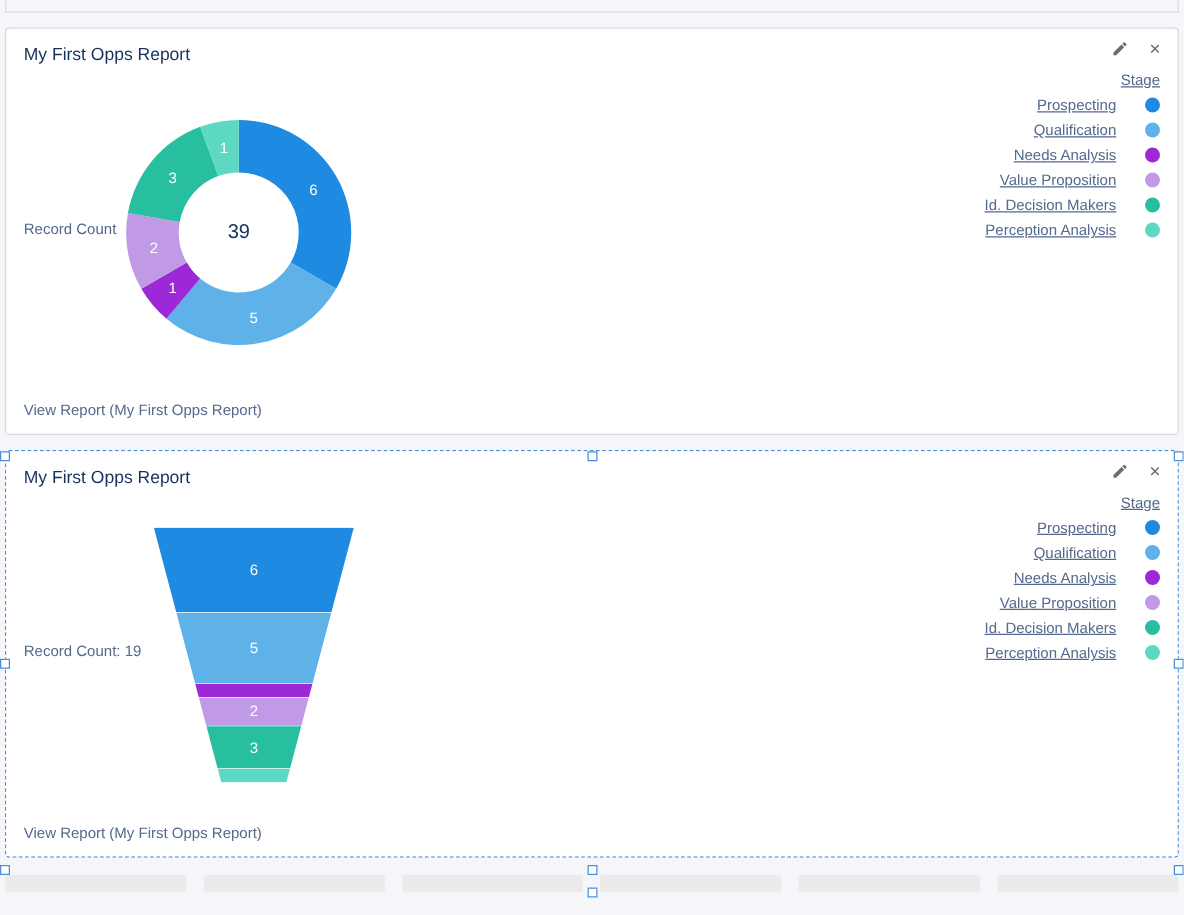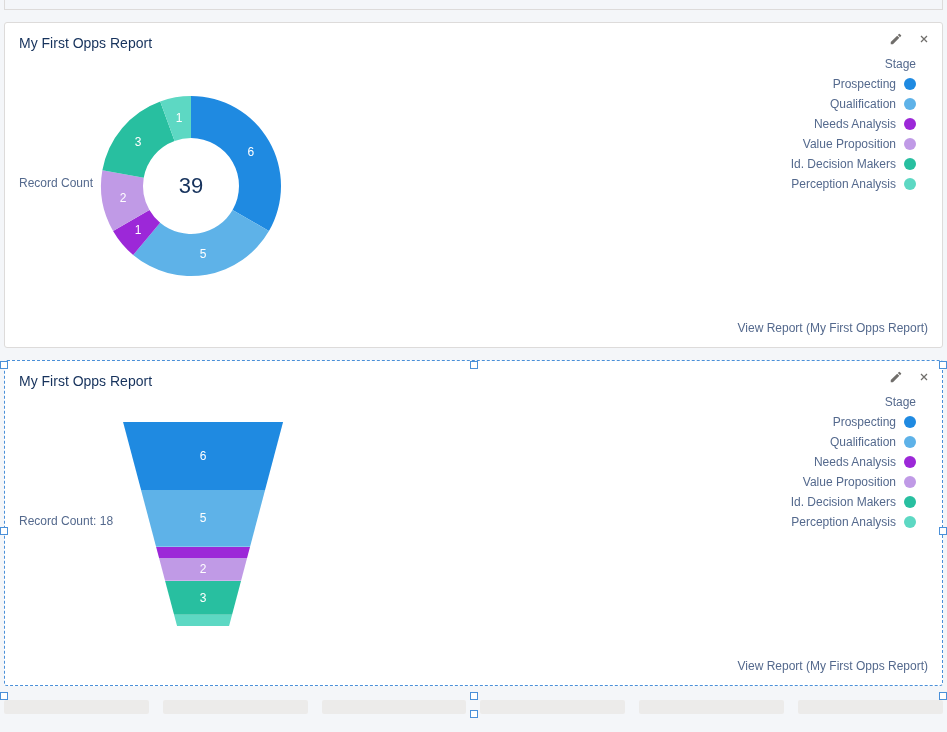--- a/index.html
+++ b/index.html
@@ -75,60 +75,60 @@
   .donut-wrap {
     position:relative;
     width:196px;
     height:196px;
   }
   .donut-wrap svg { width:196px; height:196px; }
   .donut-center {
     position:absolute;
     left:0; top:0; width:100%; height:100%;
     display:flex; align-items:center; justify-content:center;
-    font-size:22px; color:#16325c;
+    font-size:16px; color:#16325c;
   }
   .slice-label {
     position:absolute;
     transform: translate(-50%,-50%);
     font-size:12px;
     color:#fff;
     pointer-events:none;
   }
   .legend {
     position:absolute;
-    right:12px;
+    right:0;
     top:0;
     text-align:right;
     font-size:12px;
     color:#54698d;
+    text-decoration:underline;
   }
   .legend-title {
     font-size:12px;
     color:#54698d;
     margin-bottom:6px;
     text-align:right;
   }
   .legend-row {
     display:flex;
     justify-content:flex-end;
     align-items:center;
-    gap:8px;
+    gap:23px;
     margin-bottom:6px;
     white-space:nowrap;
   }
   .legend-swatch {
     width:12px; height:12px; border-radius:50%;
     display:inline-block;
   }
   .view-report {
     color:#54698d;
     font-size:12px;
     margin-top:6px;
-    text-align:right;
   }
   
   .funnel-wrap {
     position:relative;
     width:180px;
     height:204px;
   }
   .funnel-seg {
     position:absolute;
     left:0;
@@ -243,21 +243,21 @@
     </span>
     <span class="icon-btn">
       <svg width="12" height="12" viewBox="0 0 24 24" fill="none" stroke="currentColor" stroke-width="2.5">
           <path d="M18 6L6 18M6 6l12 12"></path>
         </svg>
     </span>
   </div>
   <h2 class="panel-title">My First Opps Report</h2>
   <div class="panel-body">
     <div class="chart-col">
-      <div class="chart-subtitle">Record Count: 18</div>
+      <div class="chart-subtitle">Record Count: 19</div>
       <div class="funnel-wrap" id="funnel">
           <div class="funnel-seg" style="top: 0px; height: 68px; width: 100%; background: rgb(31, 138, 225); clip-path: polygon(10px 0px, 170px 0px, 152px 68px, 28px 68px);"></div>
           <div class="funnel-label" style="top: 34px;">6</div>
           <div class="funnel-seg" style="top: 68px; height: 56.6667px; width: 100%; background: rgb(94, 178, 232); clip-path: polygon(28px 0px, 152px 0px, 137px 56.6667px, 43px 56.6667px);"></div>
           <div class="funnel-label" style="top: 96.3333px;">5</div>
           <div class="funnel-seg" style="top: 124.667px; height: 11.3333px; width: 100%; background: rgb(156, 40, 216); clip-path: polygon(43px 0px, 137px 0px, 134px 11.3333px, 46px 11.3333px);"></div>
           <div class="funnel-seg" style="top: 136px; height: 22.6667px; width: 100%; background: rgb(192, 154, 230); clip-path: polygon(46px 0px, 134px 0px, 128px 22.6667px, 52px 22.6667px);"></div>
           <div class="funnel-label" style="top: 147.333px;">2</div>
           <div class="funnel-seg" style="top: 158.667px; height: 34px; width: 100%; background: rgb(40, 191, 160); clip-path: polygon(52px 0px, 128px 0px, 119px 34px, 61px 34px);"></div>
           <div class="funnel-label" style="top: 175.667px;">3</div>

